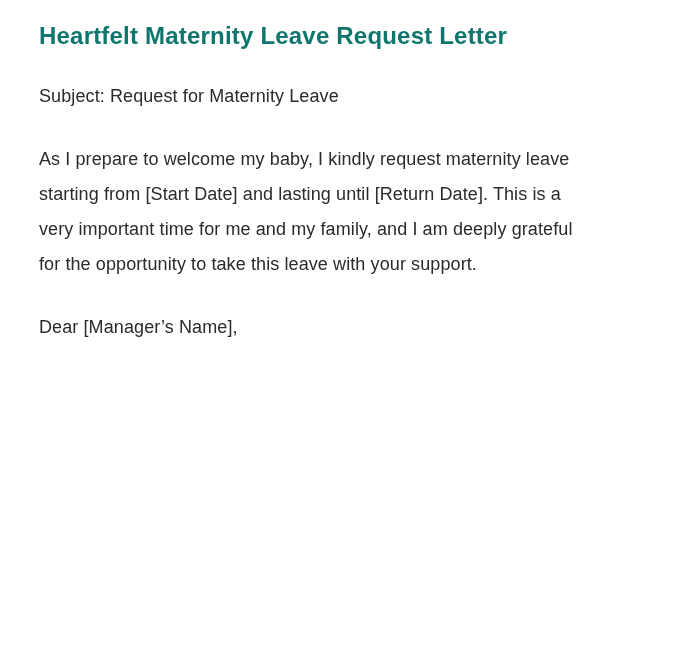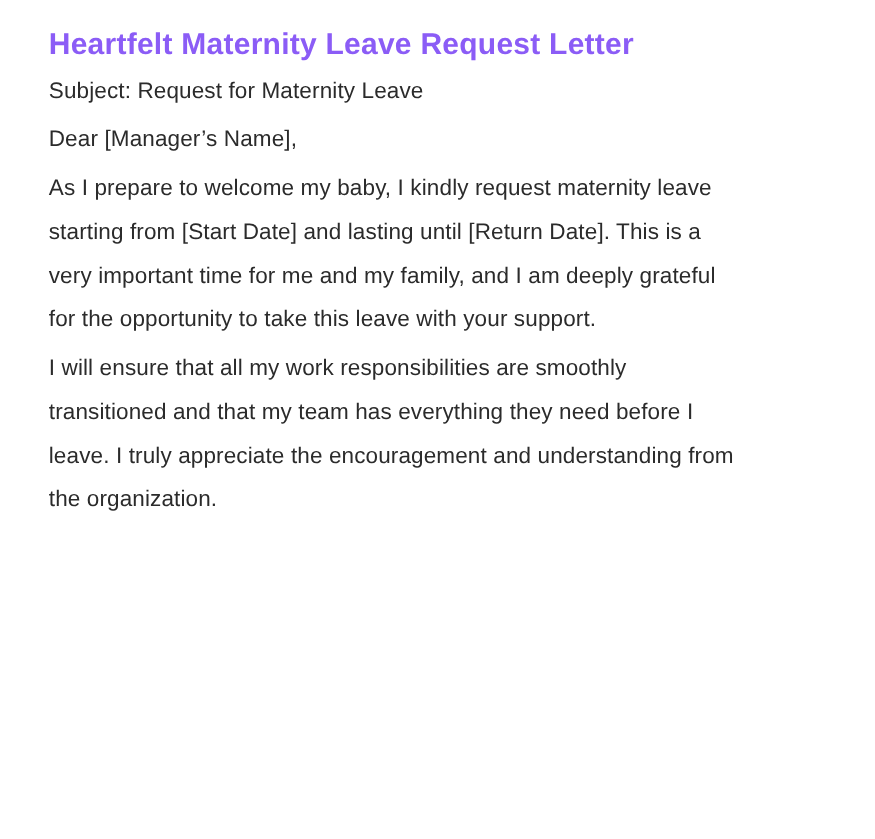--- a/index.html
+++ b/index.html
@@ -16,40 +16,39 @@
   }
   .letter {
     padding: 22px 56px 40px 39px;
     max-width: 644px;
     box-sizing: border-box;
   }
   .letter-title {
     font-size: 24px;
     line-height: 1.2;
     font-weight: 700;
-    color: #8b5cf6;
+    color: #0f766e;
     margin: 0 0 4px 0;
     letter-spacing: 0.2px;
   }
   .letter p {
     font-size: 18px;
     line-height: 35px;
-    margin: 4px 0;
+    margin: 28px 0;
     color: #2b2b2b;
     letter-spacing: 0.1px;
   }
 </style>
 </head>
 <body>
 
 <article class="letter">
   <h1 class="letter-title">Heartfelt Maternity Leave Request Letter</h1>
 
   <p>Subject: Request for Maternity Leave</p>
 
+  <p>As I prepare to welcome my baby, I kindly request maternity leave starting from [Start Date] and lasting until [Return Date]. This is a very important time for me and my family, and I am deeply grateful for the opportunity to take this leave with your support.</p>
+
   <p>Dear [Manager’s Name],</p>
 
-  <p>As I prepare to welcome my baby, I kindly request maternity leave starting from [Start Date] and lasting until [Return Date]. This is a very important time for me and my family, and I am deeply grateful for the opportunity to take this leave with your support.</p>
-
-  <p>I will ensure that all my work responsibilities are smoothly transitioned and that my team has everything they need before I leave. I truly appreciate the encouragement and understanding from the organization.</p>
 
 
 </article>
 
 </body></html>

